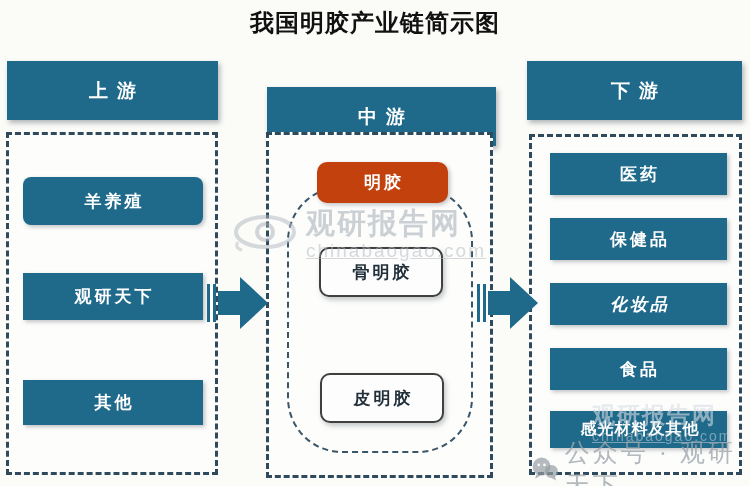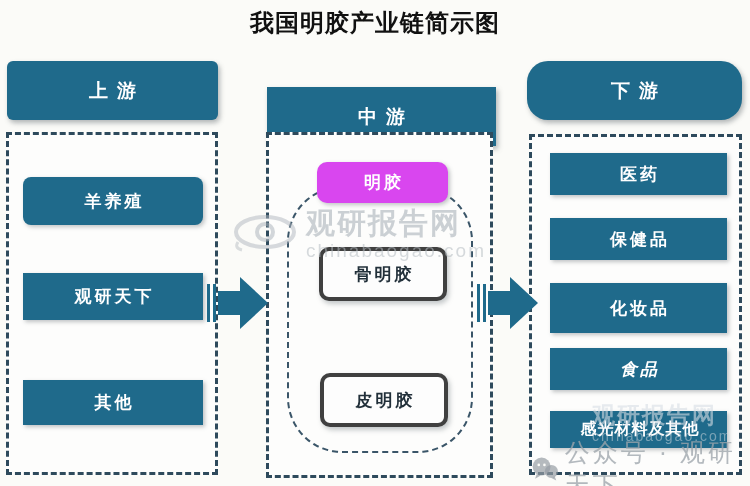--- a/index.html
+++ b/index.html
@@ -22,47 +22,48 @@
     position:absolute;border:3px dashed #2e4a5c;background:#fdfdfc;
     box-sizing:border-box;
   }
   .item{
     position:absolute;background:#1f6a8b;color:#fff;
     display:flex;align-items:center;justify-content:center;
     font-size:17px;font-weight:bold;letter-spacing:3px;text-indent:3px;
     box-shadow:2px 2px 4px rgba(80,90,95,.35);
   }
   .pill{
-    position:absolute;background:#d946ef;color:#fff;border-radius:10px;
+    position:absolute;background:#c2410c;color:#fff;border-radius:10px;
     display:flex;align-items:center;justify-content:center;
     font-size:17px;font-weight:bold;letter-spacing:3px;text-indent:3px;
     box-shadow:2px 2px 4px rgba(80,90,95,.35);z-index:3;
   }
   .subpill{
-    position:absolute;background:#fdfdfd;color:#22303a;border:4px solid #404040;
+    position:absolute;background:#fdfdfd;color:#22303a;border:2px solid #404040;
     border-radius:10px;display:flex;align-items:center;justify-content:center;
     font-size:17px;font-weight:bold;letter-spacing:3px;text-indent:3px;
     box-shadow:2px 3px 5px rgba(110,120,125,.4);z-index:3;
   }
   .inner-group{
     position:absolute;border:2px dashed #3a5568;border-radius:55px;
     box-sizing:border-box;z-index:1;
   }
   .arrow{position:absolute;z-index:4;}
   .wm-center{
     position:absolute;left:232px;top:208px;width:260px;z-index:5;
     display:flex;align-items:flex-start;pointer-events:none;
   }
   .wm-brand{
     font-size:29px;font-weight:bold;color:rgba(170,178,185,.6);
     letter-spacing:2px;line-height:1.1;font-family:Liberation Serif, serif;
   }
   .wm-url{
     font-size:19px;color:rgba(180,187,193,.55);letter-spacing:2px;
     font-family:"Liberation Sans",sans-serif;
+    text-decoration:underline;
   }
   .wm-corner{
     position:absolute;left:592px;top:403px;z-index:6;pointer-events:none;
     text-align:left;
   }
   .wm-corner .wm-brand{font-size:23px;color:rgba(215,222,228,.6);}
   .wm-corner .wm-url{font-size:14px;color:rgba(210,217,223,.5);}
   .wm-bottom{
     position:absolute;left:531px;top:436px;z-index:6;display:flex;
     align-items:center;gap:6px;pointer-events:none;
@@ -72,21 +73,21 @@
     font-family:"Liberation Sans",sans-serif;
   }
 </style>
 </head>
 <body>
 
 <div id="stage">
 
   <div class="title">我国明胶产业链简示图</div>
 
-  <div class="hdr" style="left:7px;top:61px;width:211px;height:59px;border-radius:6px;">上游</div>
+  <div class="hdr" style="left:7px;top:61px;width:211px;height:59px;">上游</div>
   <div class="panel" style="left:6px;top:132px;width:212px;height:343px;"></div>
   <div class="item" style="left:23px;top:177px;width:180px;height:48px;border-radius:8px;">羊养殖</div>
   <div class="item" style="left:23px;top:273px;width:180px;height:47px;">观研天下</div>
   <div class="item" style="left:23px;top:380px;width:180px;height:45px;">其他</div>
 
   <svg class="arrow" style="left:207px;top:277px;" width="62" height="52" viewBox="0 0 62 52">
     <rect x="0" y="7" width="3" height="38" fill="#1f6a8b"></rect>
     <rect x="6" y="7" width="3" height="38" fill="#1f6a8b"></rect>
     <rect x="11" y="14" width="22" height="24" fill="#1f6a8b"></rect>
     <polygon points="33,0 61,26 33,52" fill="#1f6a8b"></polygon>
@@ -99,26 +100,26 @@
   <div class="subpill" style="left:319px;top:247px;width:120px;height:46px;">骨明胶</div>
   <div class="subpill" style="left:320px;top:357px;width:120px;height:46px;margin-top:16px;">皮明胶</div>
 
   <svg class="arrow" style="left:477px;top:277px;" width="62" height="52" viewBox="0 0 62 52">
     <rect x="0" y="7" width="3" height="38" fill="#1f6a8b"></rect>
     <rect x="6" y="7" width="3" height="38" fill="#1f6a8b"></rect>
     <rect x="11" y="14" width="22" height="24" fill="#1f6a8b"></rect>
     <polygon points="33,0 61,26 33,52" fill="#1f6a8b"></polygon>
   </svg>
 
-  <div class="hdr" style="left:527px;top:61px;width:215px;height:59px;border-radius:21px;">下游</div>
+  <div class="hdr" style="left:527px;top:61px;width:215px;height:59px;">下游</div>
   <div class="panel" style="left:529px;top:134px;width:213px;height:341px;"></div>
   <div class="item" style="left:550px;top:218px;width:177px;height:42px;">保健品</div>
   <div class="item" style="left:550px;top:153px;width:177px;height:42px;">医药</div>
-  <div class="item" style="left:550px;top:283px;width:177px;height:50px;">化妆品</div>
-  <div class="item" style="left:550px;top:348px;width:177px;height:42px;font-style:italic;">食品</div>
+  <div class="item" style="left:550px;top:283px;width:177px;height:42px;font-style:italic;">化妆品</div>
+  <div class="item" style="left:550px;top:348px;width:177px;height:42px;">食品</div>
   <div class="item" style="left:550px;top:411px;width:177px;height:37px;font-size:16px;letter-spacing:1px;">感光材料及其他</div>
 
   <div class="wm-center">
     <svg width="66" height="42" viewBox="0 0 66 42" style="margin-top:4px;flex:0 0 auto;">
       <ellipse cx="33" cy="20" rx="29" ry="15" fill="none" stroke="rgba(175,182,189,.5)" stroke-width="4"></ellipse>
       <circle cx="33" cy="20" r="8" fill="none" stroke="rgba(175,182,189,.55)" stroke-width="4"></circle>
       <path d="M6 30 Q 2 36 10 38" fill="none" stroke="rgba(175,182,189,.45)" stroke-width="3"></path>
     </svg>
     <div style="margin-left:8px;">
       <div class="wm-brand">观研报告网</div>

